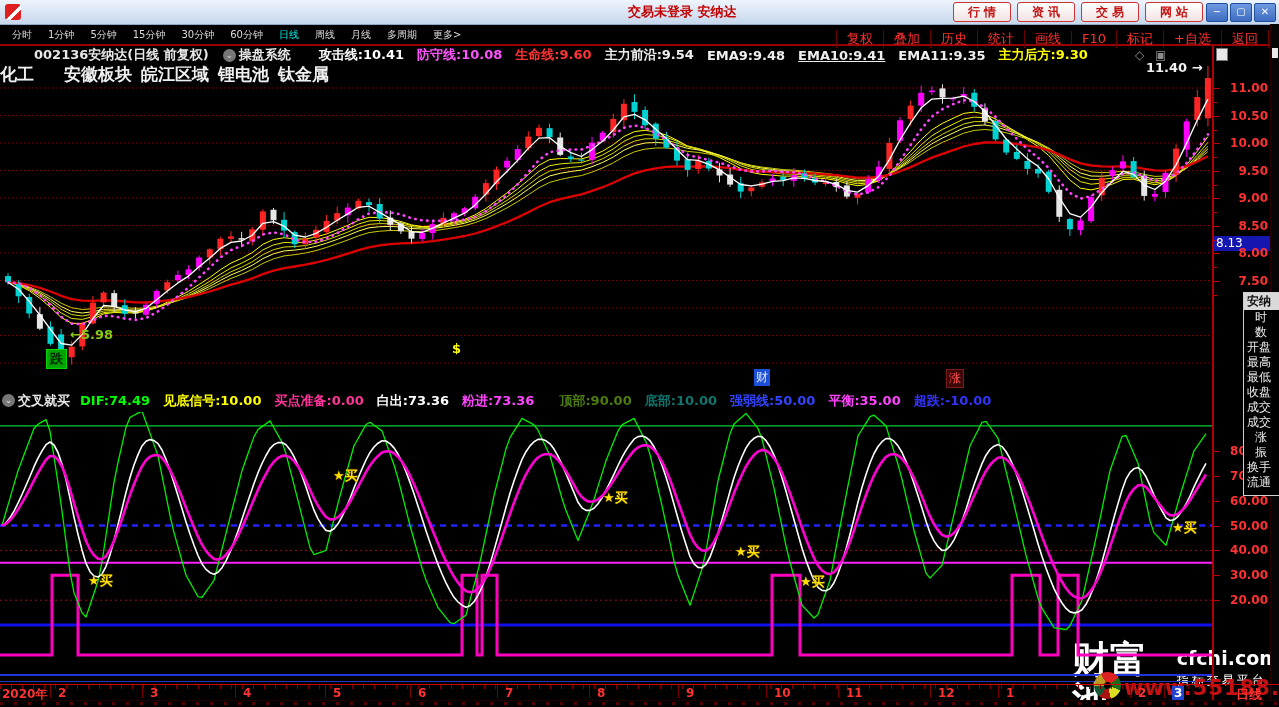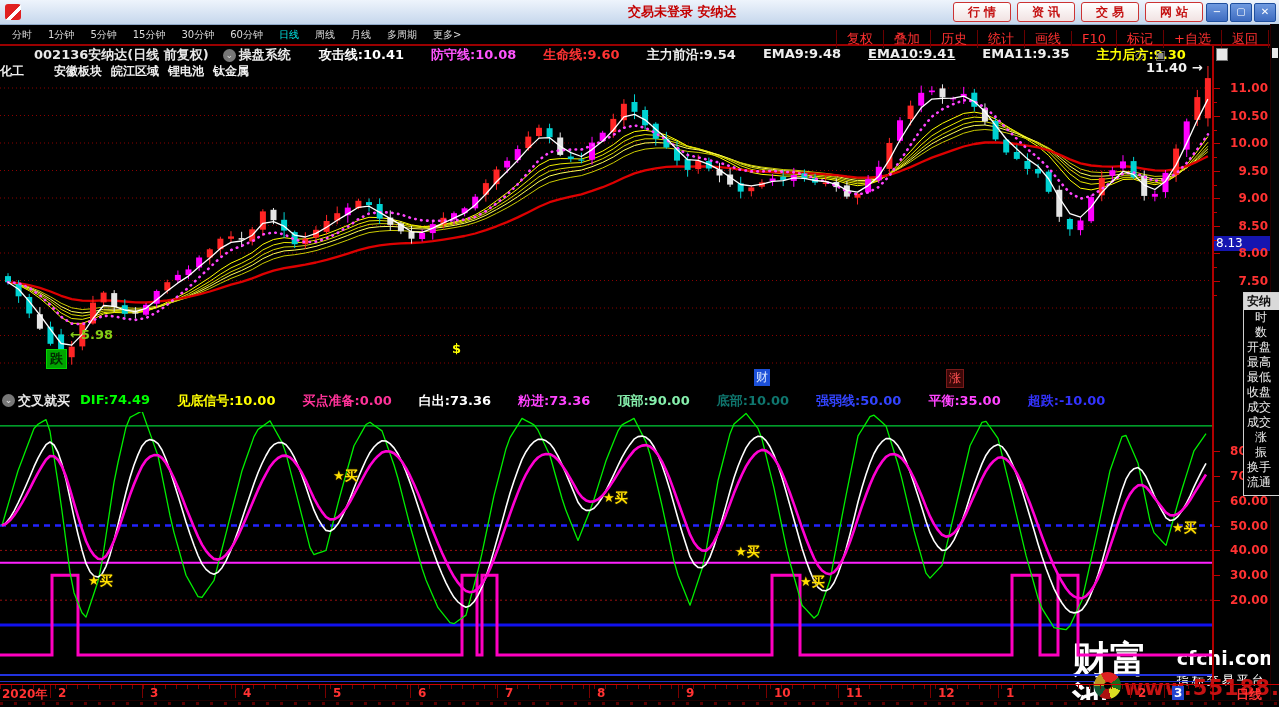--- a/index.html
+++ b/index.html
@@ -29,24 +29,24 @@
   .tools{position:absolute;right:10px;top:0;height:27px;display:flex;align-items:center;}
   .tools span{color:#ff3030;font-size:13px;padding:0 10px;border-left:1px solid #6a0000;}
   .tools span:last-child{border-right:1px solid #6a0000;}
   
   .inforow{position:absolute;left:0;top:46px;width:1213px;height:18px;display:flex;
            align-items:center;font-size:13px;z-index:5;padding-left:32px;}
   .stock-title{color:#e8e8e8;margin-left:2px;font-weight:bold;}
   .sys-ic,.sub-ic{display:inline-block;width:13px;height:13px;border-radius:50%;background:#777;
           color:#ddd;font-size:9px;line-height:12px;text-align:center;margin:0 3px 0 14px;}
   .sys-label,.sub-name{color:#e8e8e8;font-weight:bold;}
-  .readings{display:flex;gap:27px;margin-left:28px;white-space:nowrap;font-weight:bold;}
+  .readings{display:flex;gap:13px;margin-left:28px;white-space:nowrap;font-weight:bold;align-items:center;}
   .corner-ic{position:absolute;top:2px;color:#8a8a8a;font-size:12px;}
   .sectorrow{position:absolute;left:0;top:63px;height:16px;display:flex;z-index:5;
-             color:#f0f0f0;font-size:12px;font-weight:bold;}
+             color:#f0f0f0;font-size:17px;font-weight:bold;}
   .sectorrow span{margin-right:9px;}
   .sectorrow span:first-child{margin-right:30px;}
   
   #main-svg{position:absolute;left:0;top:64px;z-index:2;}
   #sub-svg{position:absolute;left:0;top:412px;z-index:2;}
   .subheader{position:absolute;left:0;top:391px;width:1213px;height:19px;display:flex;
              align-items:center;font-size:13px;font-weight:bold;z-index:5;}
   .subheader .readings{margin-left:10px;}
   
   .vline{position:absolute;left:1212px;top:46px;width:2px;height:654px;background:#b00000;z-index:3;}
@@ -423,21 +423,21 @@
 
   <div class="subheader">
     <span class="sub-ic" style="margin-left:2px;">⌄</span>
     <span class="sub-name">交叉就买</span>
     <span class="readings" id="sub-readings">
         <span style="color: rgb(0, 255, 0);">DIF:74.49</span>
         <span style="color: rgb(255, 255, 0);">见底信号:10.00</span>
         <span style="color: rgb(255, 51, 153);">买点准备:0.00</span>
         <span style="color: rgb(255, 255, 255);">白出:73.36</span>
         <span style="color: rgb(255, 68, 255);">粉进:73.36</span>
-        <span style="color: #86efac;">顶部:90.00</span>
+        <span style="color: #4d7c0f; margin-left: 12px;">顶部:90.00</span>
         <span style="color: #0f766e;">底部:10.00</span>
         <span style="color: rgb(51, 68, 255);">强弱线:50.00</span>
         <span style="color: rgb(255, 68, 255);">平衡:35.00</span>
         <span style="color: rgb(51, 51, 255);">超跌:-10.00</span>
       </span>
   </div>
 
   <svg id="sub-svg" width="1213" height="272">
       <line x1="0" y1="13.9" x2="1213" y2="13.9" stroke="#00ff44" stroke-width="1"></line>
       <line x1="0" y1="113.5" x2="1213" y2="113.5" stroke="#2222ff" stroke-width="2.5" stroke-dasharray="6 5"></line>

